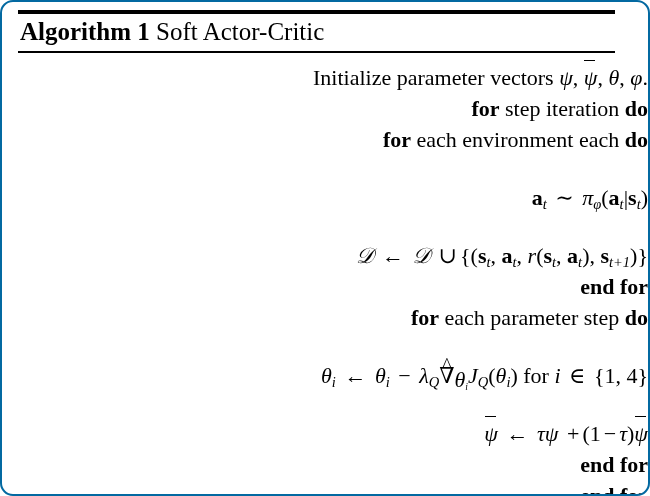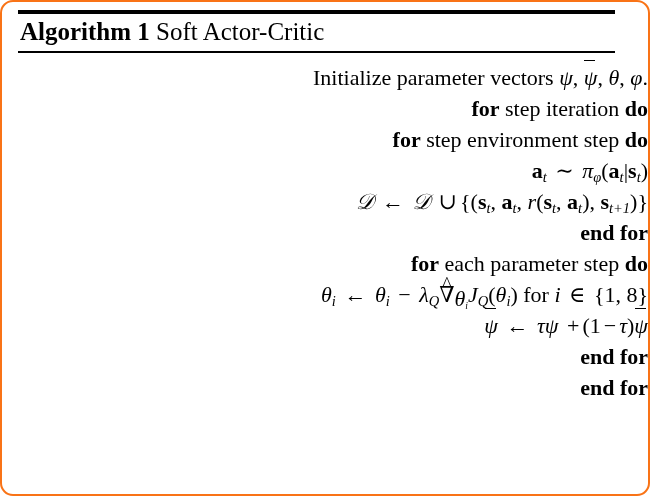--- a/index.html
+++ b/index.html
@@ -15,21 +15,21 @@
     color: #000000;
   }
 
   
   #algorithm-figure {
     position: relative;
     box-sizing: border-box;
     width: 650px;
     height: 496px;
     background: #ffffff;
-    border: 2px solid #f97316;
+    border: 2px solid #0369a1;
     border-radius: 13px;
     overflow: hidden;
   }
 
   
   .frame-mask-v {
     position: absolute;
     background: #ffffff;
     left: 0;
     width: 650px;
@@ -78,21 +78,21 @@
   }
 
   .algo-line {
     font-size: 22px;
     line-height: 31px;
     height: 31px;
     white-space: nowrap;
   }
   .ind-1 { padding-left: 22px; }
   .ind-2 { padding-left: 46px; }
-  .ind-3 { padding-left: 68px; }
+  .ind-3 { padding-left: 68px; margin-top: 27px; }
 
   .kw { font-weight: bold; }
 
   
   .math {
     font-family: "Liberation Serif", "DejaVu Serif", serif;
     font-style: italic;
     font-size: 22px;
   }
   .mbf {
@@ -175,21 +175,21 @@
       </div>
 
       <div class="algo-line ind-1">
         <span class="kw">for</span>
         <span>step iteration</span>
         <span class="kw">do</span>
       </div>
 
       <div class="algo-line ind-2">
         <span class="kw">for</span>
-        <span>step environment step</span>
+        <span>each environment each</span>
         <span class="kw">do</span>
       </div>
 
       <div class="algo-line ind-3">
         <span class="mbf">a</span><sub>t</sub>
         <span class="op">∼</span>
         <span class="math">π</span><sub>φ</sub><span class="opn">(</span><span class="mbf">a</span><sub>t</sub><span class="opn">|</span><span class="mbf">s</span><sub>t</sub><span class="opn">)</span>
       </div>
 
 
@@ -213,21 +213,21 @@
 
       <div class="algo-line ind-3">
         <span class="math">θ</span><sub>i</sub>
         <span class="op">←</span>
         <span class="math">θ</span><sub>i</sub>
         <span class="op">−</span>
         <span class="math">λ</span><sub>Q</sub><span class="hatted">∇</span><sub><span class="math">θ</span><sub>i</sub></sub><span class="math">J</span><sub>Q</sub><span class="opn">(</span><span class="math">θ</span><sub>i</sub><span class="opn">)</span>
         <span>for</span>
         <span class="math">i</span>
         <span class="op">∈</span>
-        <span class="opn">{1, 8}</span>
+        <span class="opn">{1, 4}</span>
       </div>
 
 
       <div class="algo-line ind-3">
         <span class="math bar">ψ</span>
         <span class="op">←</span>
         <span class="math">τ</span><span class="math">ψ</span>
         <span class="op">+</span><span class="opn">(</span><span class="opn">1</span><span class="op">−</span><span class="math">τ</span><span class="opn">)</span><span class="math bar">ψ</span>
       </div>
 

